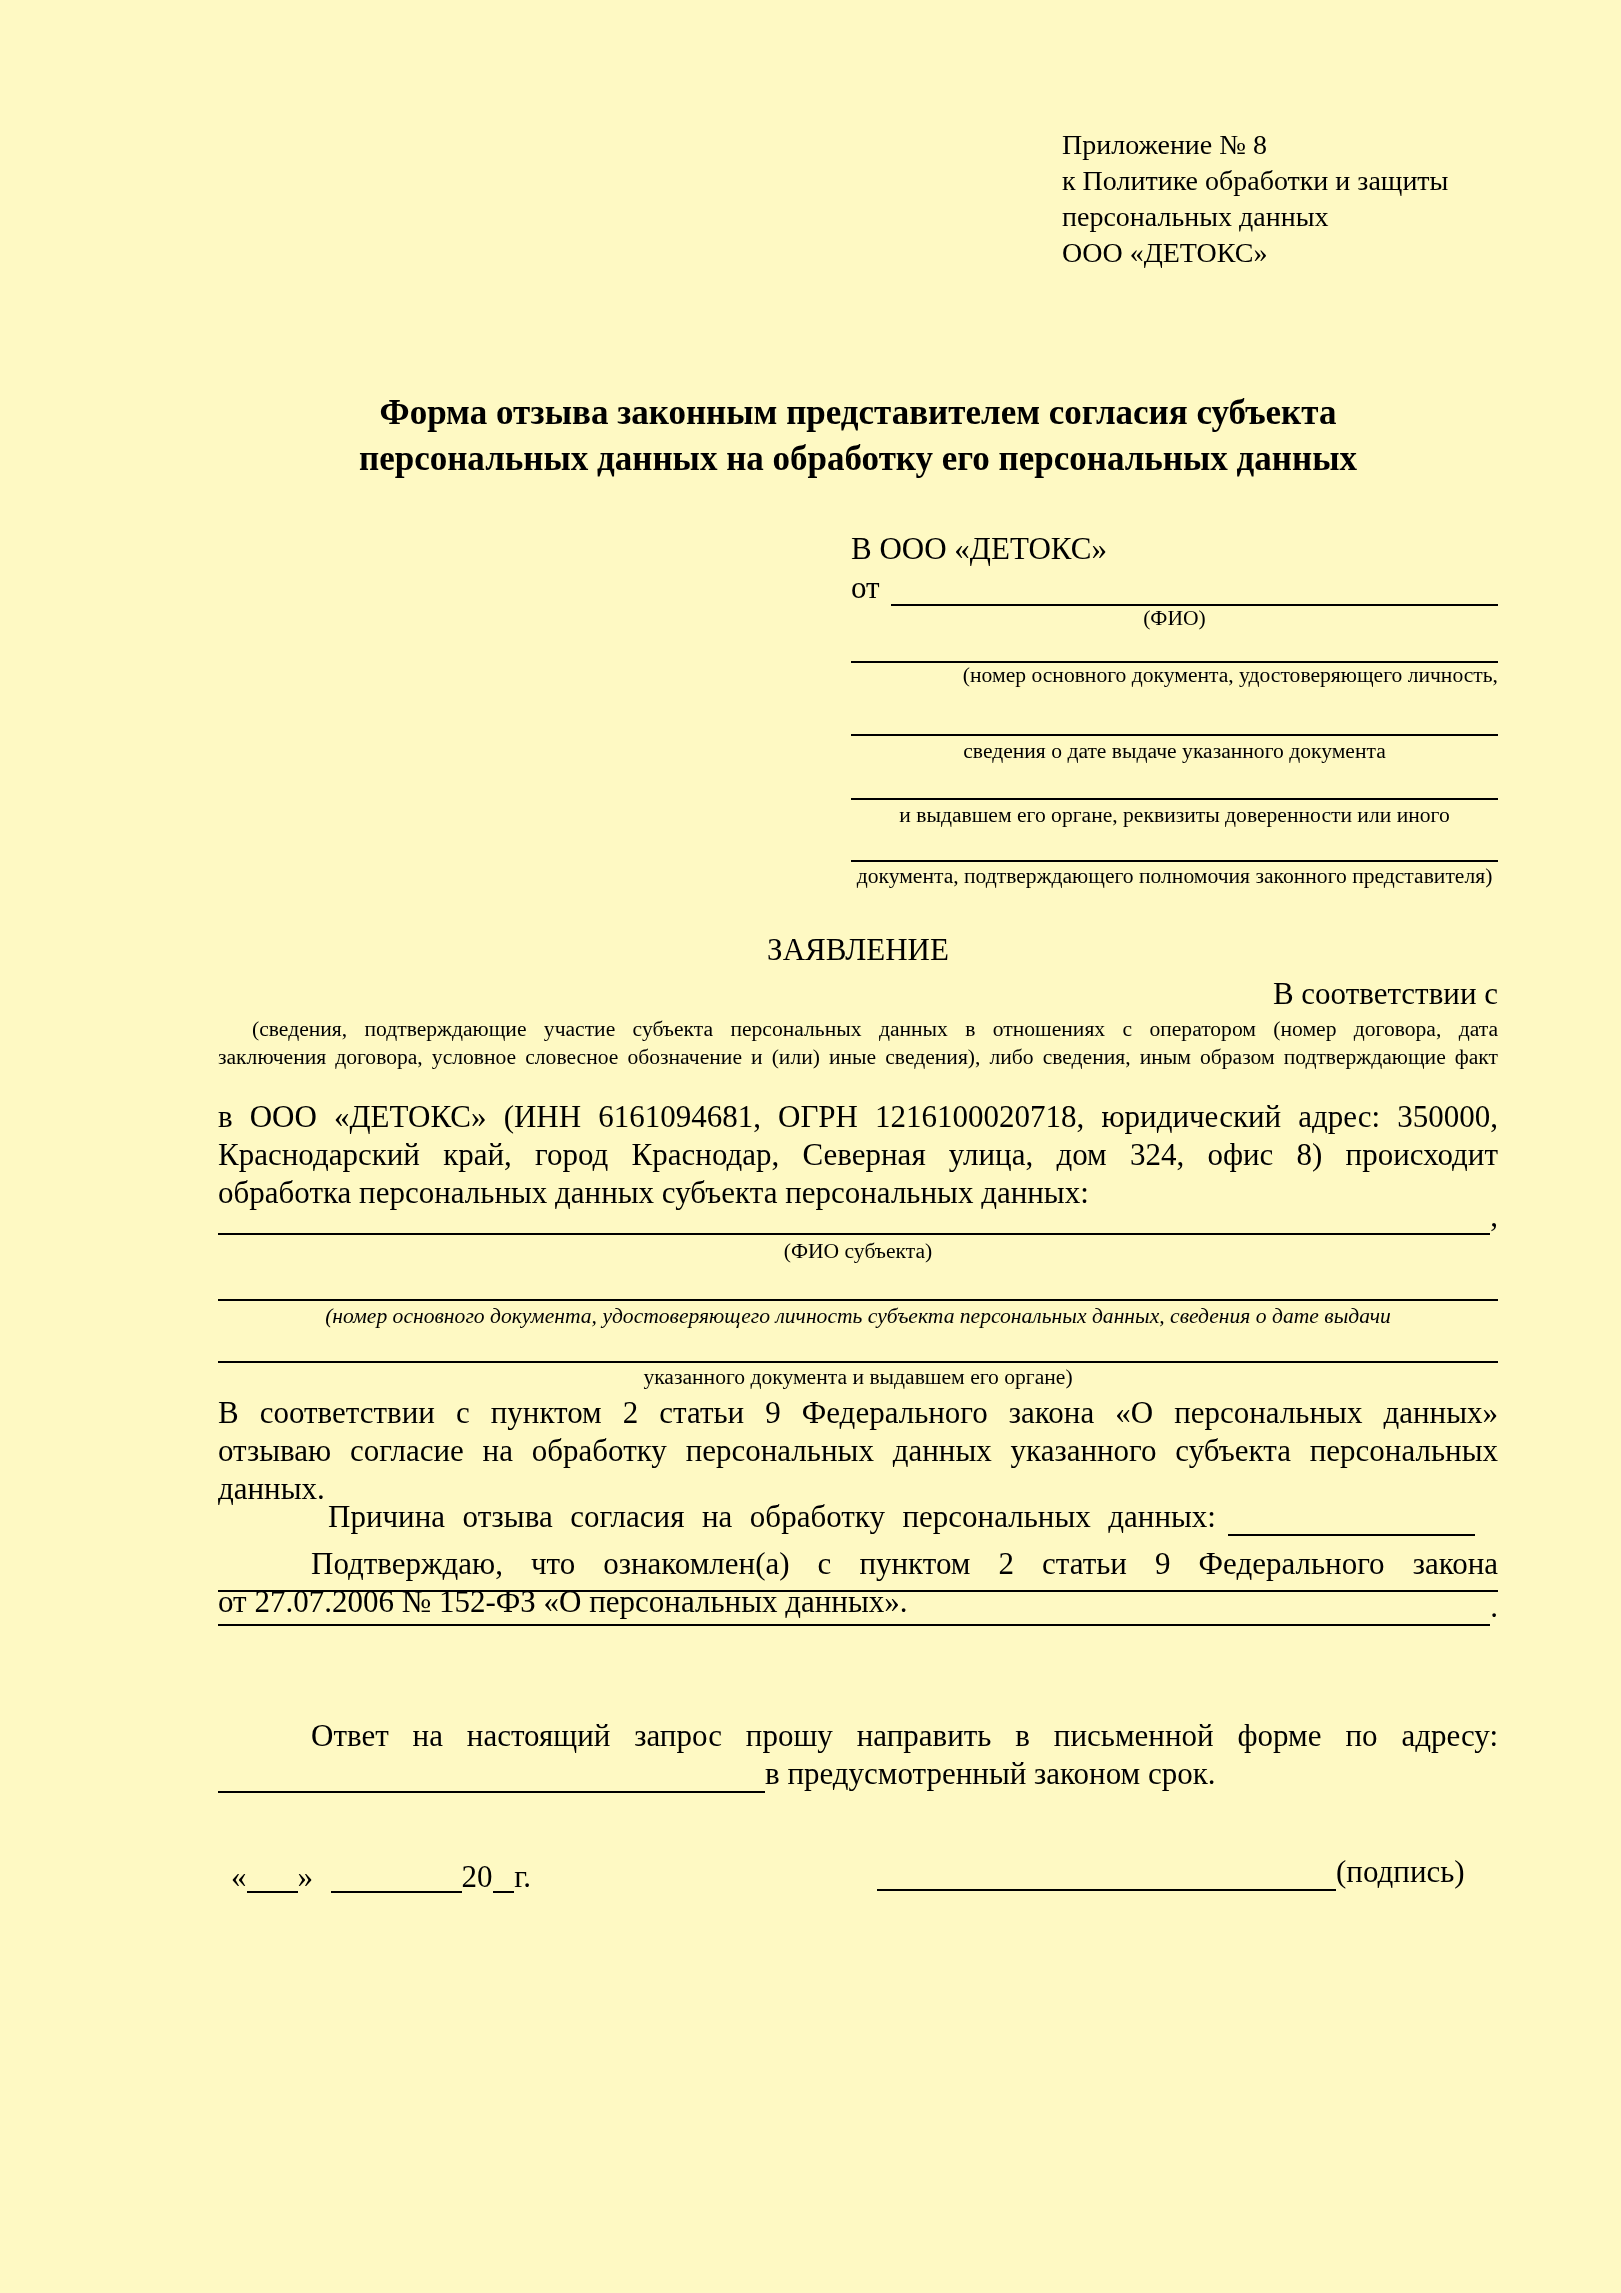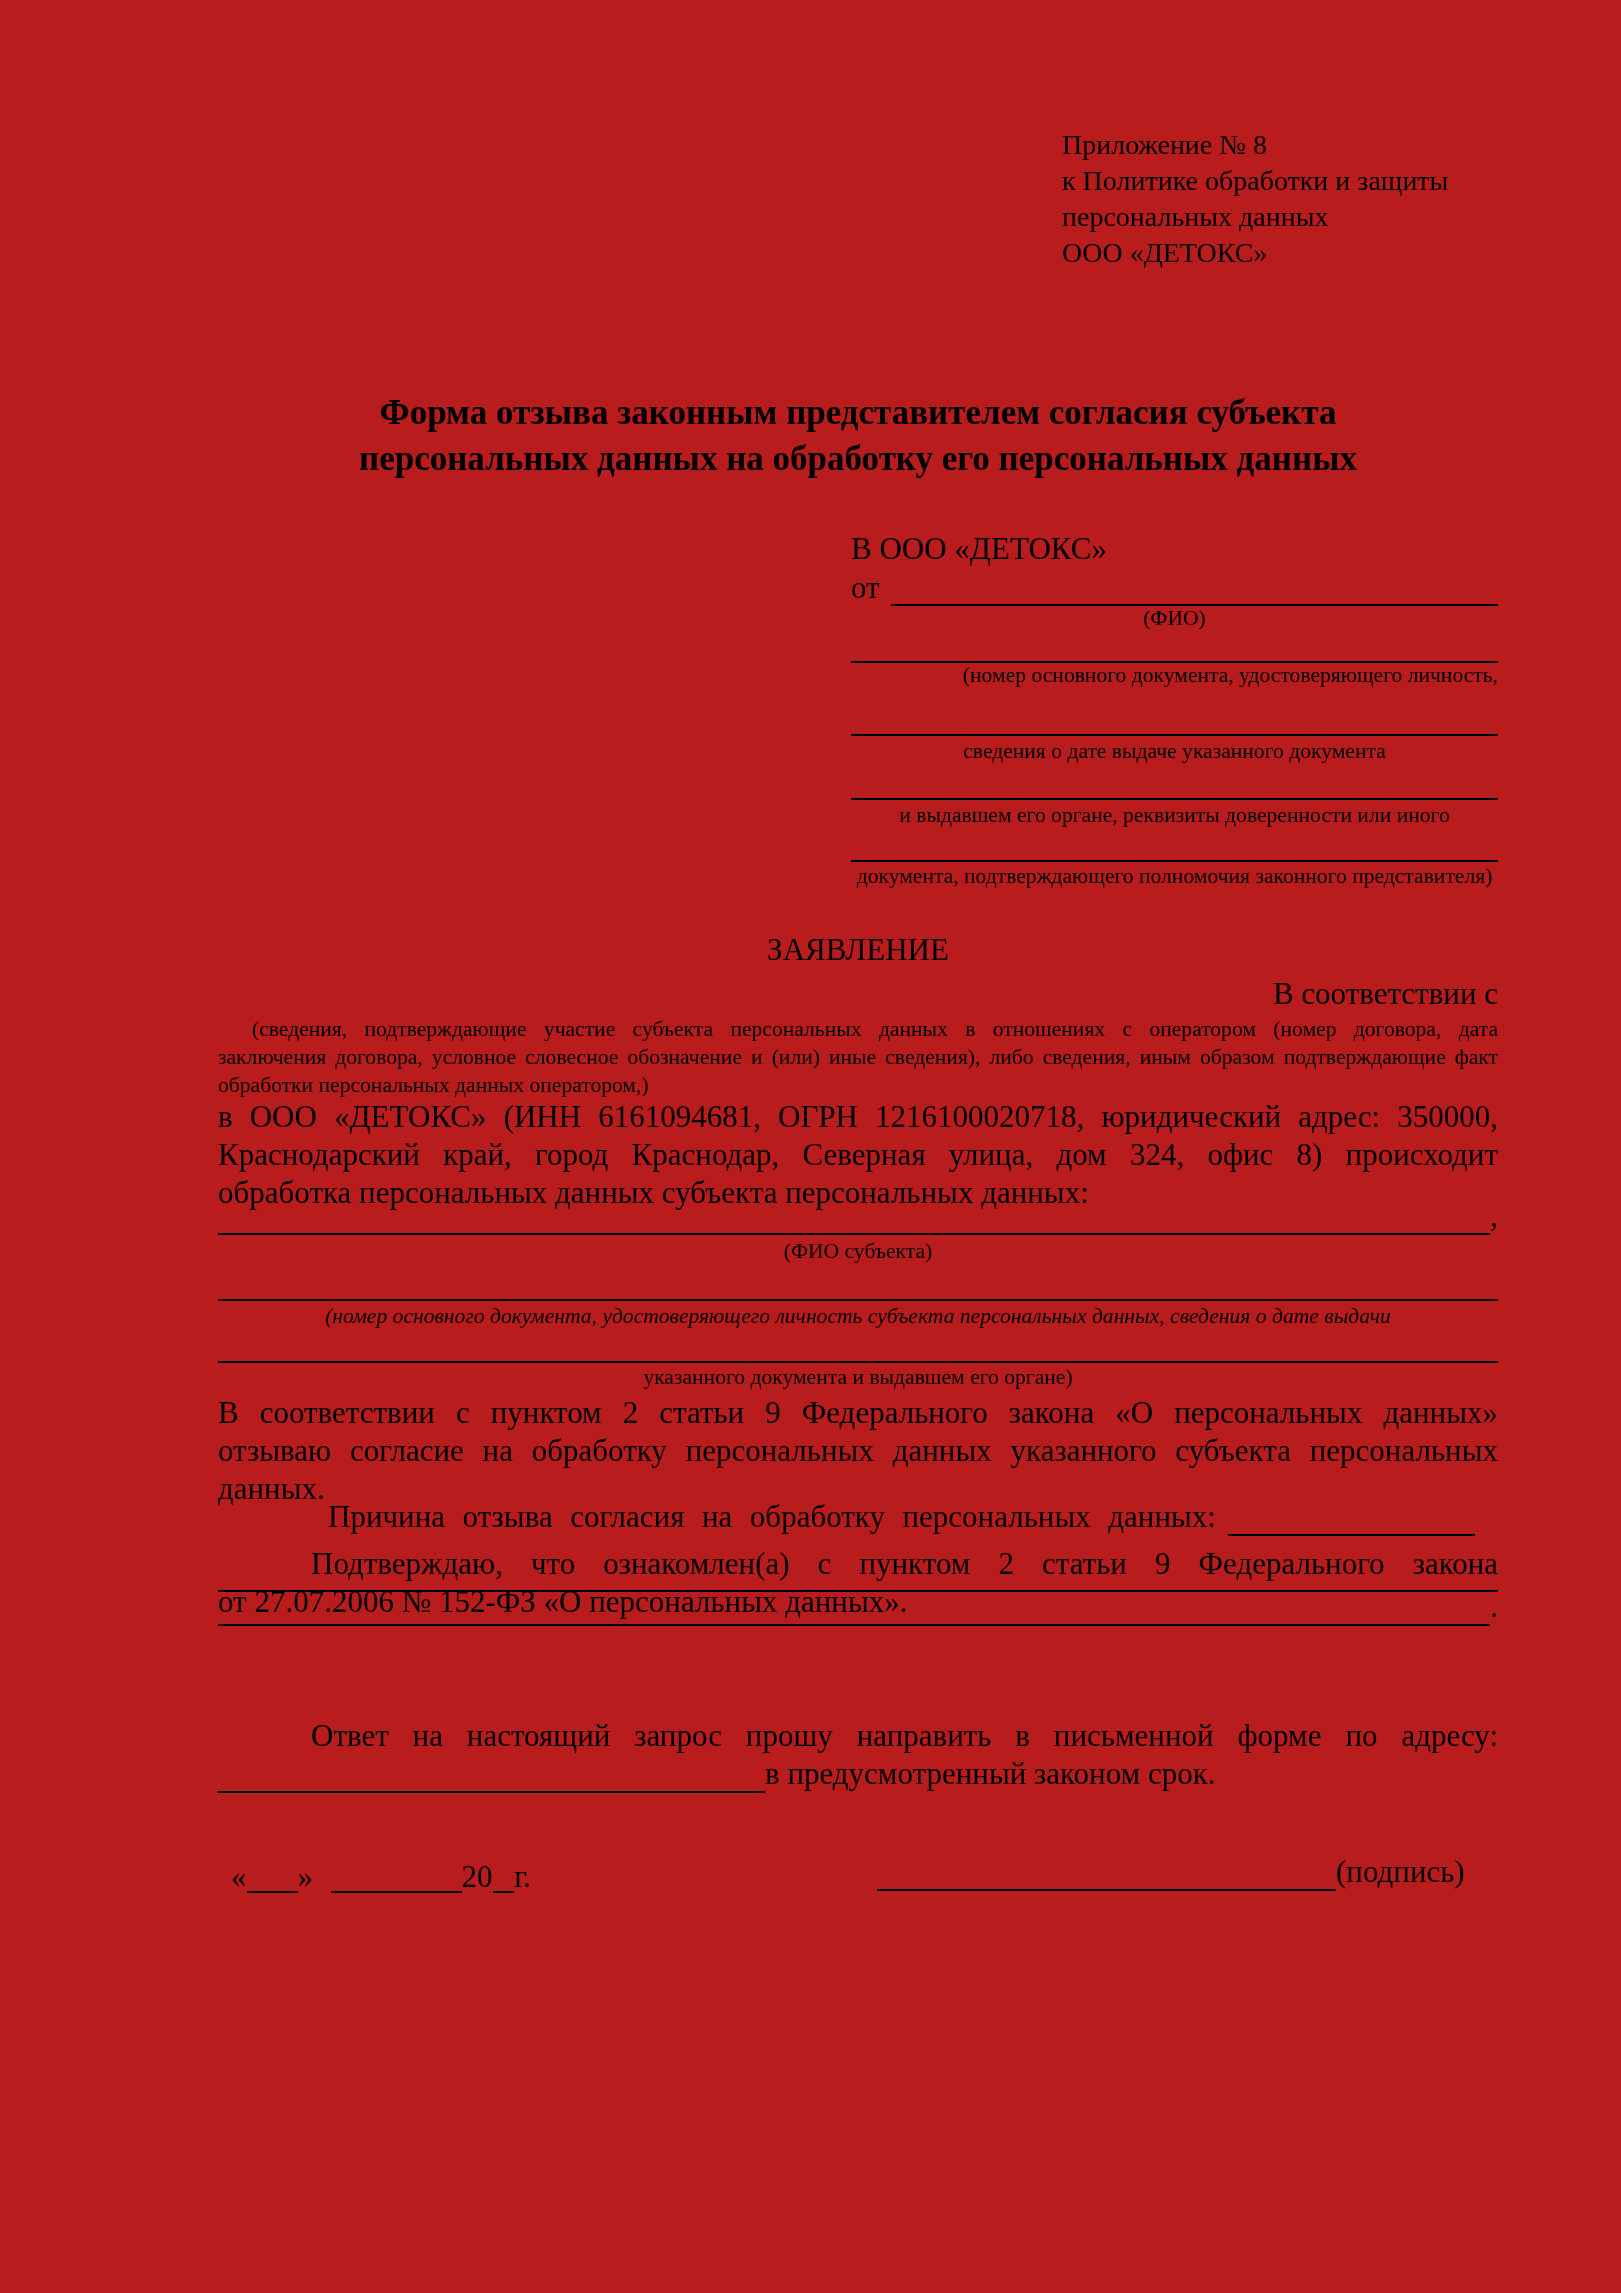--- a/index.html
+++ b/index.html
@@ -1,19 +1,19 @@
 <!DOCTYPE html>
 <html><head>
 <meta charset="utf-8">
 <style>
   html,body { margin:0; padding:0; background:#e8e8e8; }
   .page {
     position:relative;
     width:1621px; height:2294px;
-    background:#b91c1c;
+    background:#fef9c3;
     color:#000;
     font-family:"Liberation Serif","DejaVu Serif",serif;
     overflow:hidden;
   }
   .abs { position:absolute; }
 
   
   .annex      { left:1062px; top:127px; font-size:28px; line-height:36px; }
   .title      { left:218px;  top:390px; width:1280px; text-align:center;
                 font-weight:bold; font-size:35px; line-height:46px; }
@@ -71,21 +71,20 @@
   <div class="abs heading">ЗАЯВЛЕНИЕ</div>
 
   <div class="abs frow body-txt" style="left:218px; top:975px; width:1280px; height:31px;flex-direction:column;">
     <span style="padding-left:110px;">В соответствии с</span>
     <span class="line-fill" style="margin-left:9.8px;"></span>
   </div>
 
   <div class="abs" style="left:218px; top:1015px; width:1280px;">
     <div class="note-line jl" style="text-indent:34px;">(сведения, подтверждающие участие субъекта персональных данных в отношениях с оператором (номер договора, дата</div>
     <div class="note-line jl">заключения договора, условное словесное обозначение и (или) иные сведения), либо сведения, иным образом подтверждающие факт</div>
-    <div class="note-line">обработки персональных данных оператором,)</div>
   </div>
 
   <div class="abs body-txt" style="left:218px; top:1098px; width:1280px;">
     <div class="jl">в ООО «ДЕТОКС» (ИНН 6161094681, ОГРН 1216100020718, юридический адрес: 350000,</div>
     <div class="jl">Краснодарский край, город Краснодар, Северная улица, дом 324, офис 8) происходит</div>
     <div>обработка персональных данных субъекта персональных данных:</div>
   </div>
 
   <div class="abs frow body-txt" style="left:218px; top:1209px; width:1280px; height:25.5px;">
     <span class="line-fill"></span>

